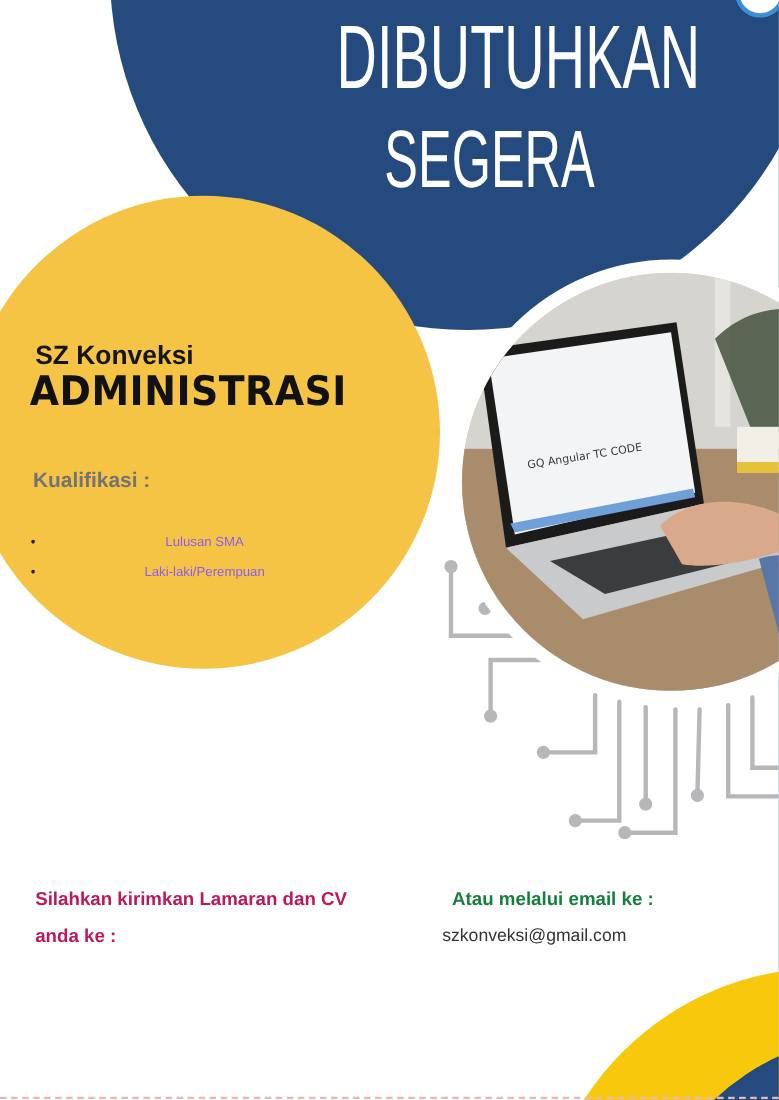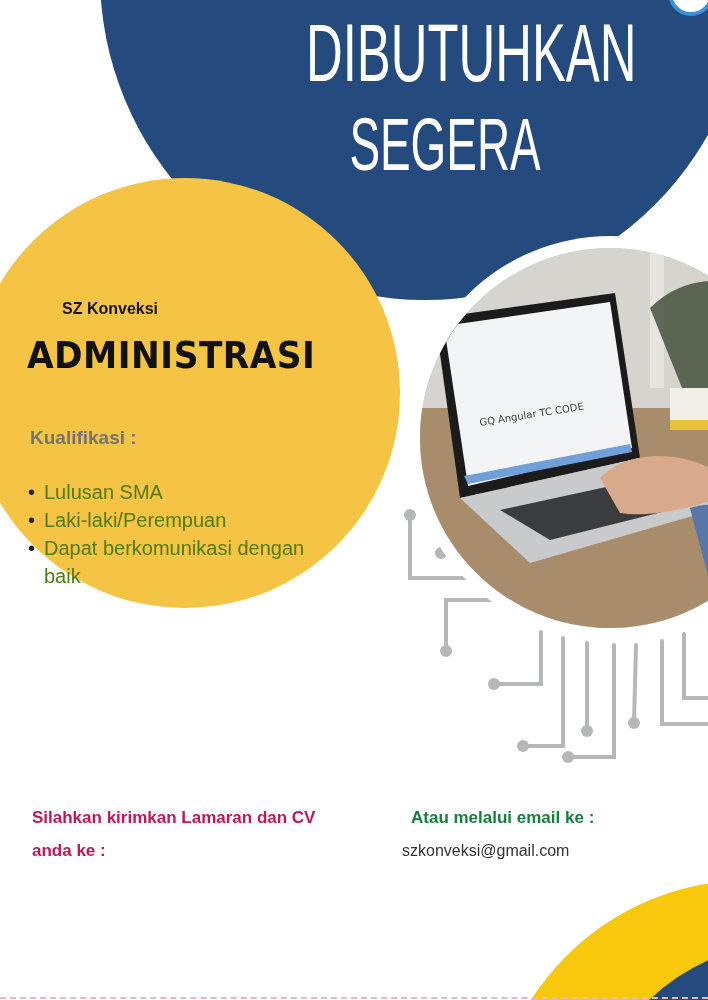--- a/index.html
+++ b/index.html
@@ -18,24 +18,24 @@
       background: linear-gradient(160deg, #d9d9d5 0%, #c9c8c2 35%, #b9a48a 70%, #8e7556 100%); }
     #top-badge { left: 668px; top: -30px; width: 46px; height: 46px; background: #ffffff; border: 4px solid #3d8fd6; box-sizing: border-box; }
 
     .title {
       position: absolute; color: #ffffff; font-family: "Liberation Sans", sans-serif;
       font-weight: 400; transform-origin: center top; white-space: nowrap; text-align: center;
     }
     #title-1 { left: 230px; top: 12px; width: 400px; font-size: 82px; line-height: 82px; transform: scaleX(0.62); }
     #title-2 { left: 245px; top: 108px; width: 400px; font-size: 74px; line-height: 74px; transform: scaleX(0.62); }
 
-    #company { left: 32px; top: 300px; font-size: 16px; font-weight: 700; color: #151515; margin-left: 30px; }
+    #company { left: 32px; top: 310px; font-size: 24px; font-weight: 700; color: #151515; }
     #position { left: 27px; top: 334px; font-size: 37px; font-weight: 900; color: #111111; letter-spacing: 0.5px; font-family: "DejaVu Sans", sans-serif; transform: scaleX(0.93); transform-origin: left top; }
     #qual-title { left: 30px; top: 427px; font-size: 19px; font-weight: 700; color: #737373; }
-    #qual-list { left: 28px; top: 478px; width: 300px; margin: 0; padding: 0; list-style: none; font-size: 20px; line-height: 28px; color: #4d7c0f; }
+    #qual-list { left: 28px; top: 478px; width: 300px; margin: 0; padding: 0; list-style: none; font-size: 12px; line-height: 28px; color: #8b5cf6; text-align: center; }
     #qual-list li { position: relative; padding-left: 16px; }
     #qual-list li::before { content: "\2022"; position: absolute; left: 0; top: 0; color: #222; }
 
     #apply-text { left: 32px; top: 801px; width: 300px; font-size: 17px; font-weight: 700; color: #be185d; line-height: 33px; }
     #email-label { left: 411px; top: 801px; font-size: 17px; font-weight: 700; color: #15803d; line-height: 33px; }
     #email-value { left: 402px; top: 834px; font-size: 16px; color: #333; line-height: 33px; }
 
     #bottom-yellow { left: 490px; top: 880px; width: 520px; height: 520px; background: #f7c80c; }
     #bottom-blue { left: 580px; top: 940px; width: 440px; height: 440px; background: #244a7e; }
     #dashed-line { left: 0; top: 997px; width: 708px; height: 0; border-top: 2px dashed #e3b9bd; }
@@ -95,21 +95,20 @@
 
 <div id="title-1" class="title">DIBUTUHKAN</div>
 <div id="title-2" class="title">SEGERA</div>
 
 <div id="company" class="abs">SZ Konveksi</div>
 <div id="position" class="abs">ADMINISTRASI</div>
 <div id="qual-title" class="abs">Kualifikasi :</div>
 <ul id="qual-list" class="abs">
   <li>Lulusan SMA</li>
   <li>Laki-laki/Perempuan</li>
-  <li>Dapat berkomunikasi dengan baik</li>
 </ul>
 
 <div id="apply-text" class="abs">Silahkan kirimkan Lamaran dan CV anda ke :</div>
 <div id="email-label" class="abs">Atau melalui email ke :</div>
 <div id="email-value" class="abs">szkonveksi@gmail.com</div>
 
 <div id="bottom-yellow" class="circle"></div>
 <div id="bottom-blue" class="circle"></div>
 <div id="dashed-line" class="abs"></div>
 

